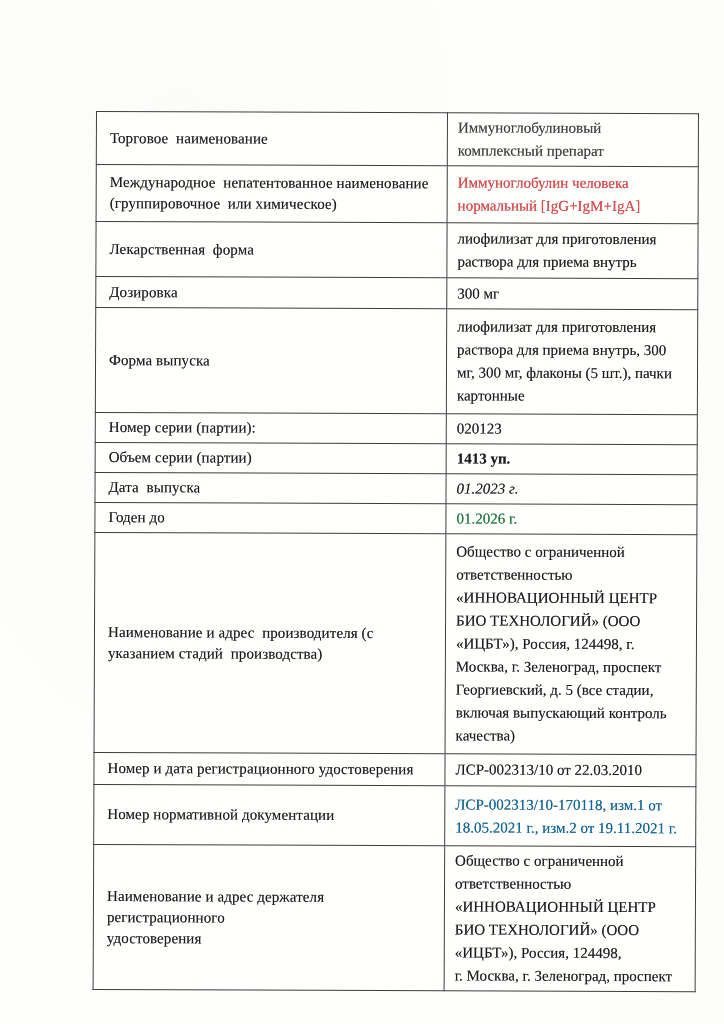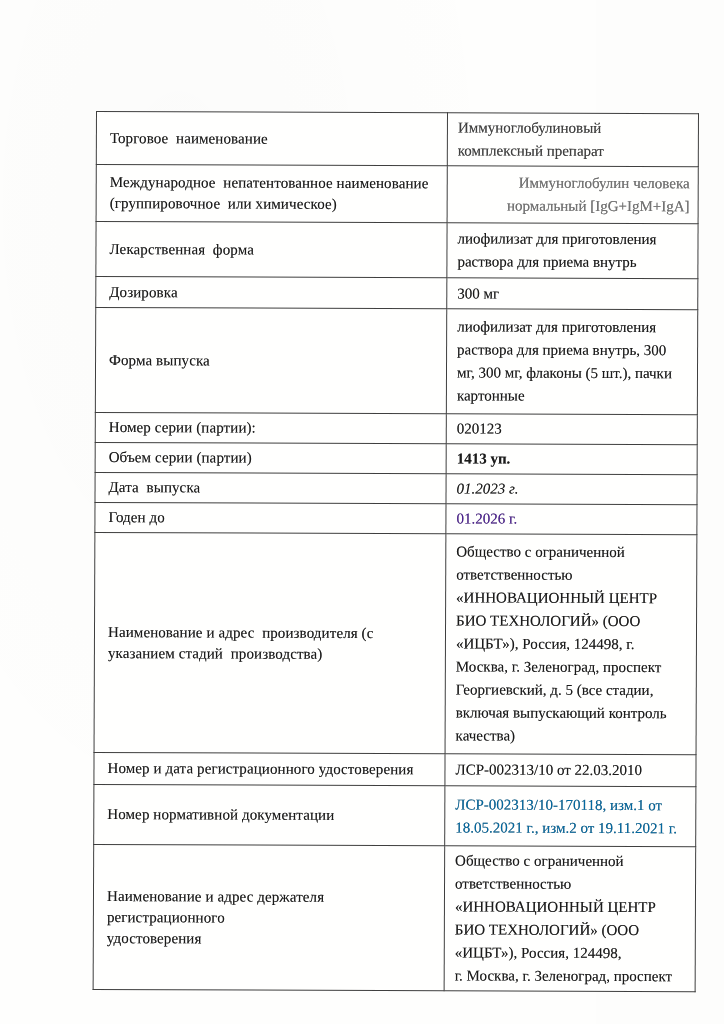--- a/index.html
+++ b/index.html
@@ -68,21 +68,21 @@
     <table class="spec-table">
       <tbody>
         <tr>
           <td class="label-cell" style="height: 48px; border-color: rgb(63, 63, 63); color: rgb(27, 27, 27);">Торговое  наименование</td>
           <td class="value-cell" style="border-color: rgb(63, 63, 63); color: #404040;">Иммуноглобулиновый
 комплексный препарат</td>
         </tr>
         <tr>
           <td class="label-cell" style="height: 52px; border-color: rgb(63, 63, 63); color: rgb(27, 27, 27);">Международное  непатентованное наименование
 (группировочное  или химическое)</td>
-          <td class="value-cell" style="border-color: rgb(63, 63, 63); color: #737373; text-align: right;">Иммуноглобулин человека
+          <td class="value-cell" style="border-color: rgb(63, 63, 63); color: #ef4444;">Иммуноглобулин человека
 нормальный [IgG+IgM+IgA]</td>
         </tr>
         <tr>
           <td class="label-cell" style="height: 50px; border-color: rgb(63, 63, 63); color: rgb(27, 27, 27);">Лекарственная  форма</td>
           <td class="value-cell" style="border-color: rgb(63, 63, 63); color: rgb(27, 27, 27);">лиофилизат для приготовления
 раствора для приема внутрь</td>
         </tr>
         <tr>
           <td class="label-cell" style="height: 26px; border-color: rgb(63, 63, 63); color: rgb(27, 27, 27);">Дозировка</td>
           <td class="value-cell" style="border-color: rgb(63, 63, 63); color: rgb(27, 27, 27); margin-top: 33px;">300 мг</td>
@@ -101,21 +101,21 @@
         <tr>
           <td class="label-cell" style="height: 25px; border-color: rgb(63, 63, 63); color: rgb(27, 27, 27);">Объем серии (партии)</td>
           <td class="value-cell" style="border-color: rgb(63, 63, 63); color: rgb(27, 27, 27); font-weight: bold;">1413 уп.</td>
         </tr>
         <tr>
           <td class="label-cell" style="height: 25px; border-color: rgb(63, 63, 63); color: rgb(27, 27, 27);">Дата  выпуска</td>
           <td class="value-cell" style="border-color: rgb(63, 63, 63); color: rgb(27, 27, 27); font-style: italic;">01.2023 г.</td>
         </tr>
         <tr>
           <td class="label-cell" style="height: 25px; border-color: rgb(63, 63, 63); color: rgb(27, 27, 27);">Годен до</td>
-          <td class="value-cell" style="border-color: rgb(63, 63, 63); color: #4c1d95;">01.2026 г.</td>
+          <td class="value-cell" style="border-color: rgb(63, 63, 63); color: #15803d;">01.2026 г.</td>
         </tr>
         <tr>
           <td class="label-cell" style="height: 215px; border-color: rgb(63, 63, 63); color: rgb(27, 27, 27);">Наименование и адрес  производителя (с
 указанием стадий  производства)</td>
           <td class="value-cell" style="border-color: rgb(63, 63, 63); color: rgb(27, 27, 27);">Общество с ограниченной
 ответственностью
 «ИННОВАЦИОННЫЙ ЦЕНТР
 БИО ТЕХНОЛОГИЙ» (ООО
 «ИЦБТ»), Россия, 124498, г.
 Москва, г. Зеленоград, проспект

